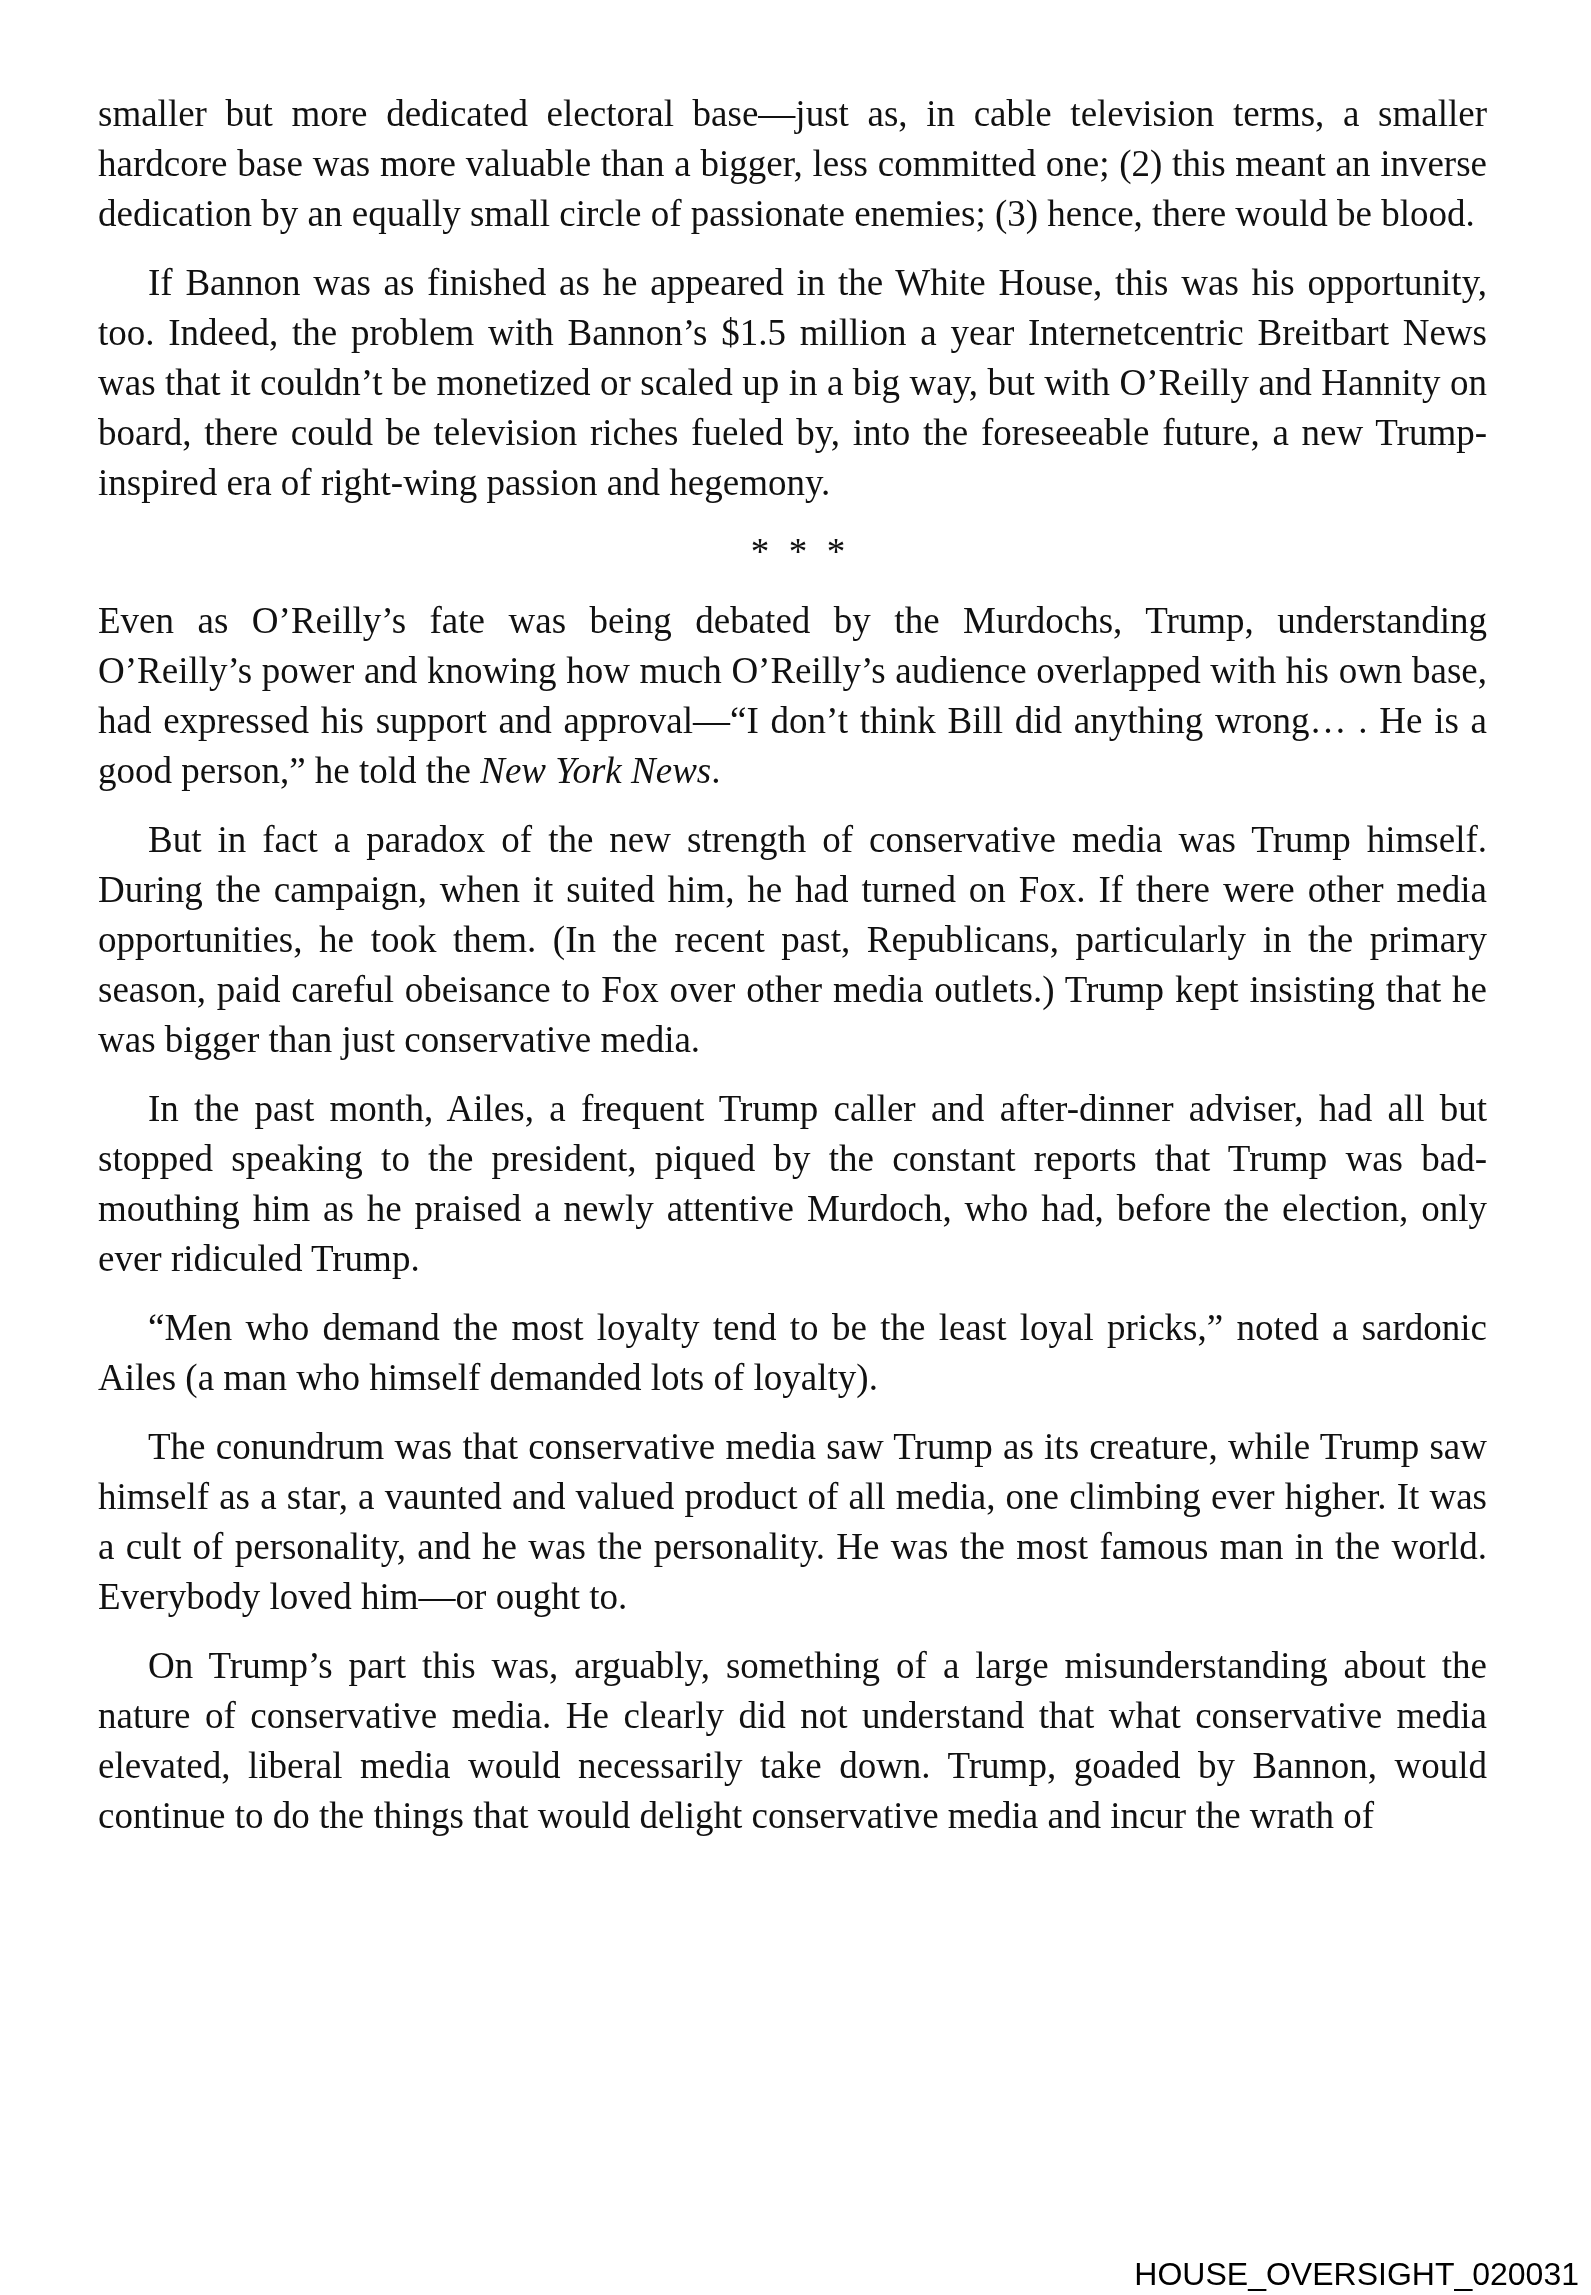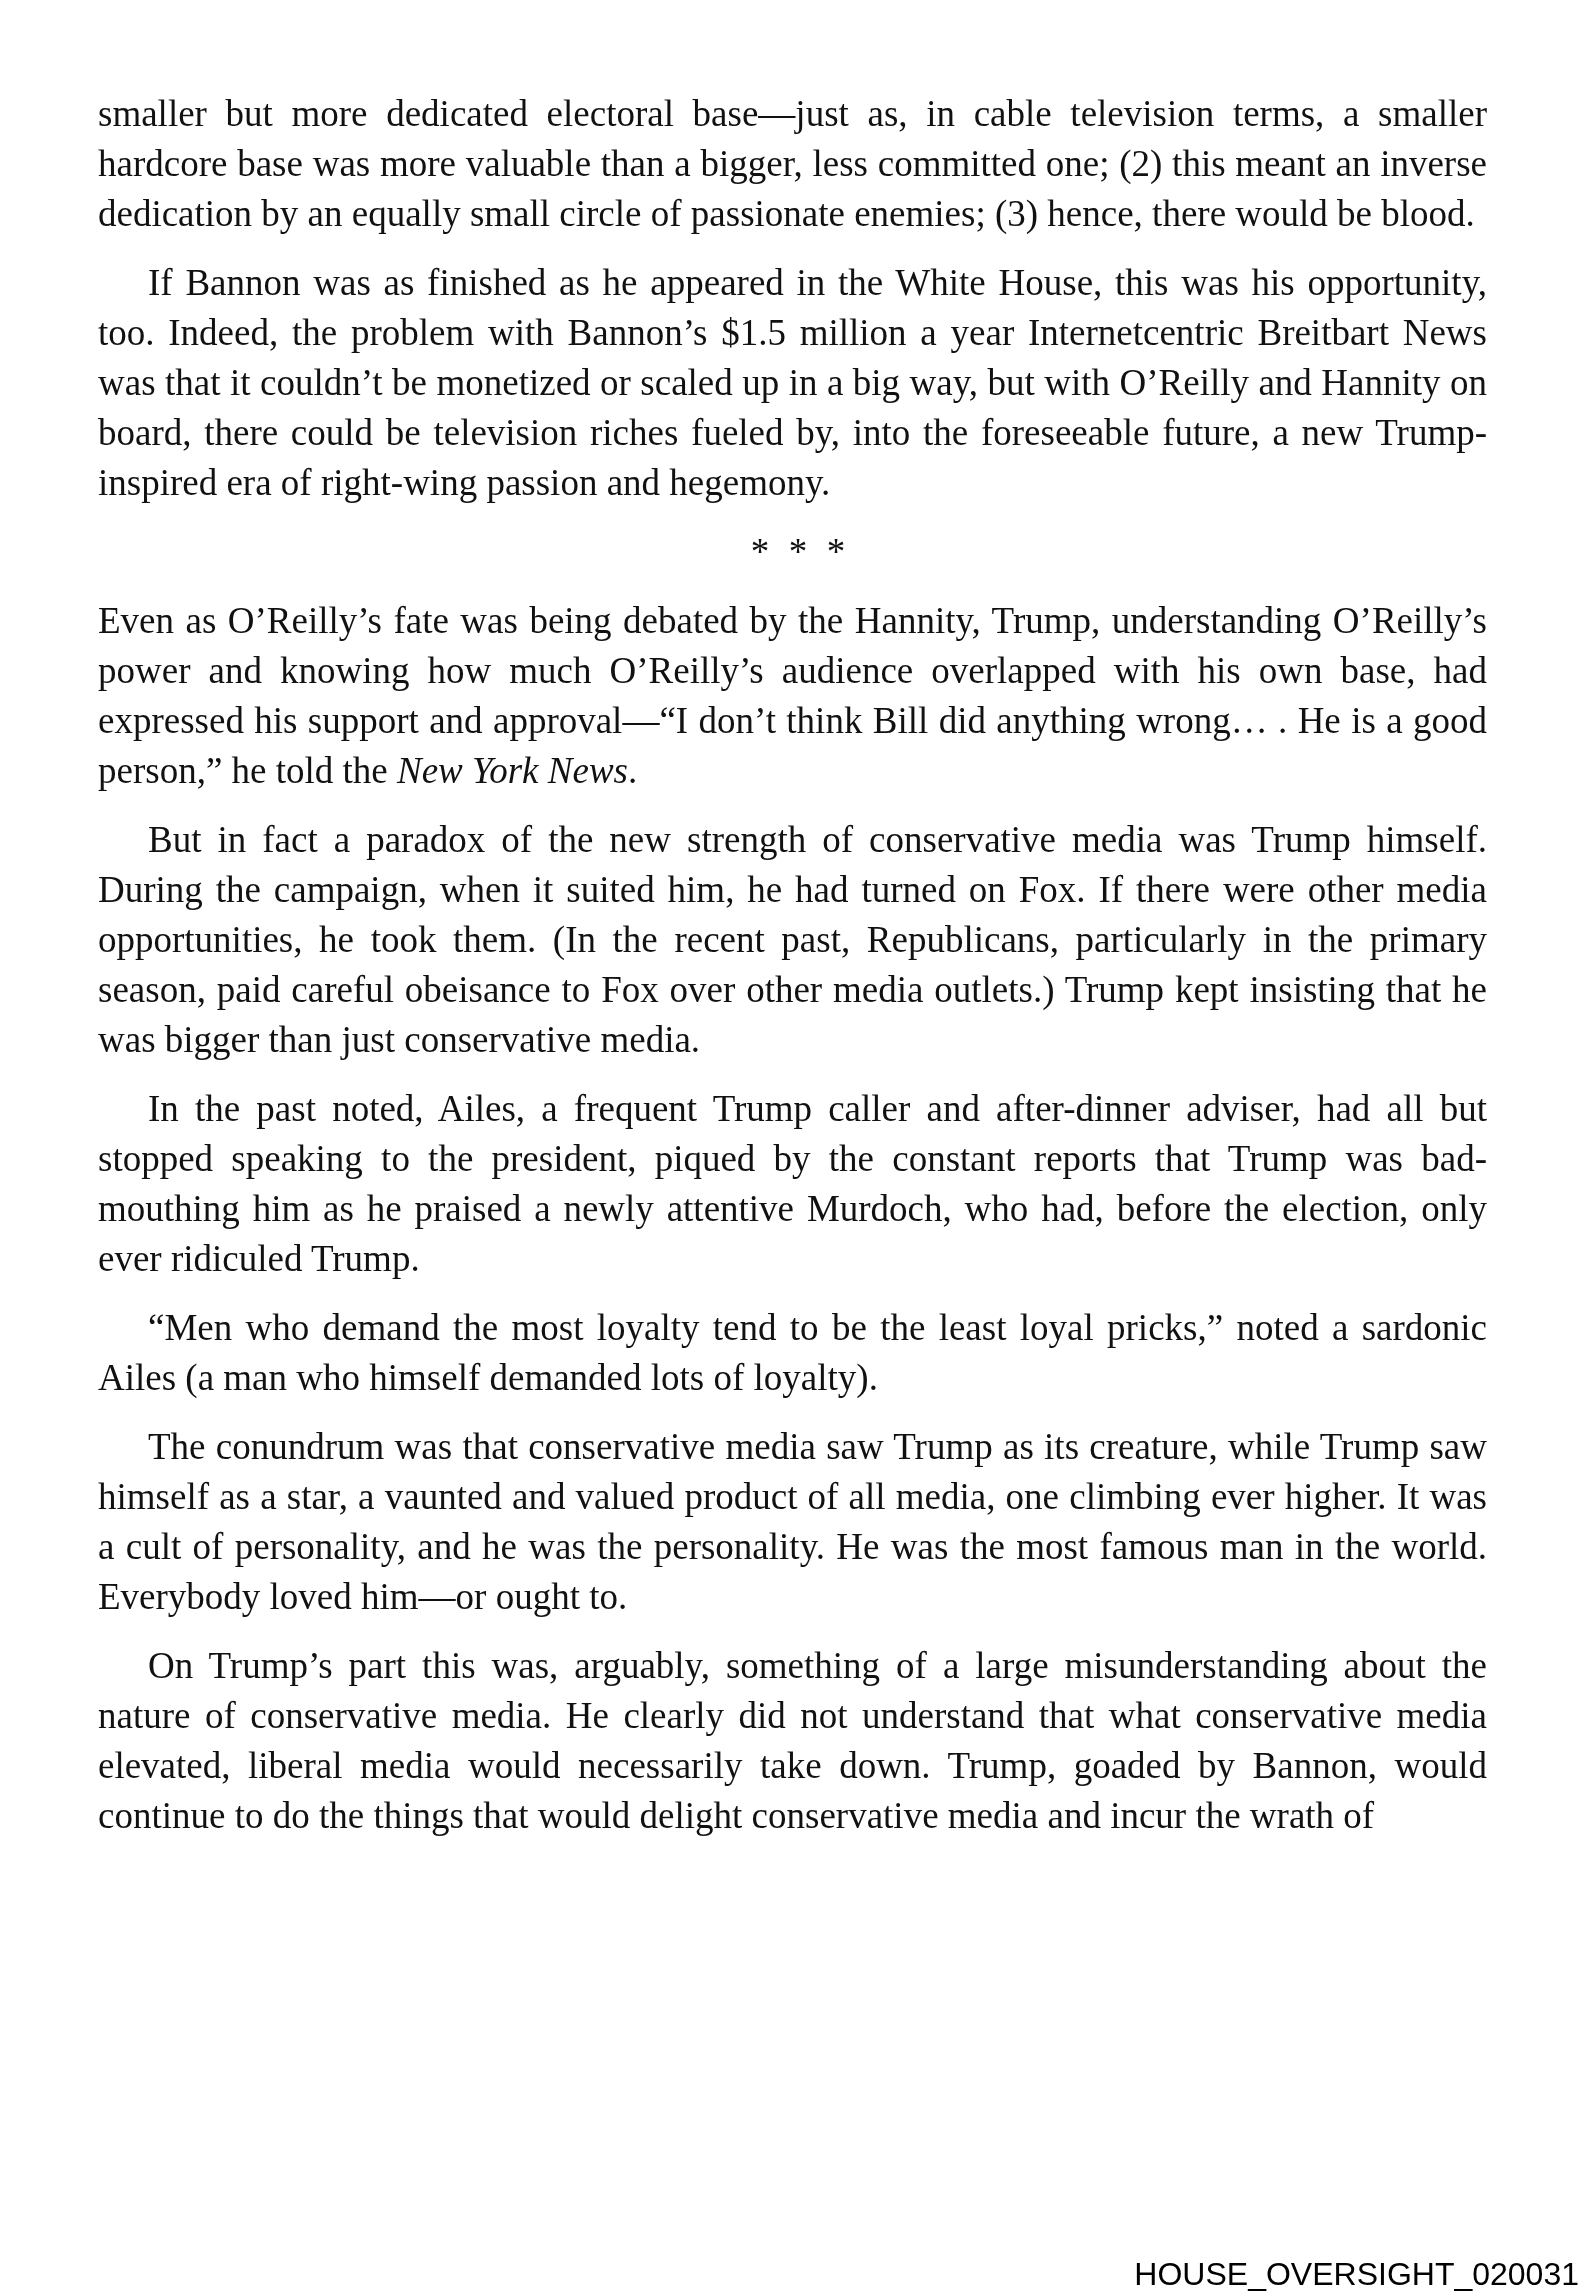--- a/index.html
+++ b/index.html
@@ -22,22 +22,22 @@
     margin-left: 32px;
   }
 </style>
 </head>
 <body>
 
 <div class="page">
   <p class="first">smaller but more dedicated electoral base—just as, in cable television terms, a smaller hardcore base was more valuable than a bigger, less committed one; (2) this meant an inverse dedication by an equally small circle of passionate enemies; (3) hence, there would be blood.</p>
   <p>If Bannon was as finished as he appeared in the White House, this was his opportunity, too. Indeed, the problem with Bannon’s $1.5 million a year Internetcentric Breitbart News was that it couldn’t be monetized or scaled up in a big way, but with O’Reilly and Hannity on board, there could be television riches fueled by, into the foreseeable future, a new Trump-inspired era of right-wing passion and hegemony.</p>
   <div class="sep">* * *</div>
-  <p class="noindent"><span>Even as O’Reilly’s fate was being debated by the Hannity, Trump, understanding O’Reilly’s power and knowing how much O’Reilly’s audience overlapped with his own base, had expressed his support and approval—“I don’t think Bill did anything wrong… . He is a good person,” he told the </span><em>New York News</em><span>.</span></p>
+  <p class="noindent"><span>Even as O’Reilly’s fate was being debated by the Murdochs, Trump, understanding O’Reilly’s power and knowing how much O’Reilly’s audience overlapped with his own base, had expressed his support and approval—“I don’t think Bill did anything wrong… . He is a good person,” he told the </span><em>New York News</em><span>.</span></p>
   <p>But in fact a paradox of the new strength of conservative media was Trump himself. During the campaign, when it suited him, he had turned on Fox. If there were other media opportunities, he took them. (In the recent past, Republicans, particularly in the primary season, paid careful obeisance to Fox over other media outlets.) Trump kept insisting that he was bigger than just conservative media.</p>
-  <p>In the past noted, Ailes, a frequent Trump caller and after-dinner adviser, had all but stopped speaking to the president, piqued by the constant reports that Trump was bad-mouthing him as he praised a newly attentive Murdoch, who had, before the election, only ever ridiculed Trump.</p>
+  <p>In the past month, Ailes, a frequent Trump caller and after-dinner adviser, had all but stopped speaking to the president, piqued by the constant reports that Trump was bad-mouthing him as he praised a newly attentive Murdoch, who had, before the election, only ever ridiculed Trump.</p>
   <p>“Men who demand the most loyalty tend to be the least loyal pricks,” noted a sardonic Ailes (a man who himself demanded lots of loyalty).</p>
   <p>The conundrum was that conservative media saw Trump as its creature, while Trump saw himself as a star, a vaunted and valued product of all media, one climbing ever higher. It was a cult of personality, and he was the personality. He was the most famous man in the world. Everybody loved him—or ought to.</p>
   <p>On Trump’s part this was, arguably, something of a large misunderstanding about the nature of conservative media. He clearly did not understand that what conservative media elevated, liberal media would necessarily take down. Trump, goaded by Bannon, would continue to do the things that would delight conservative media and incur the wrath of</p>
 </div>
 
 <div class="footer">HOUSE_OVERSIGHT_020031</div>
 
 
 </body></html>

